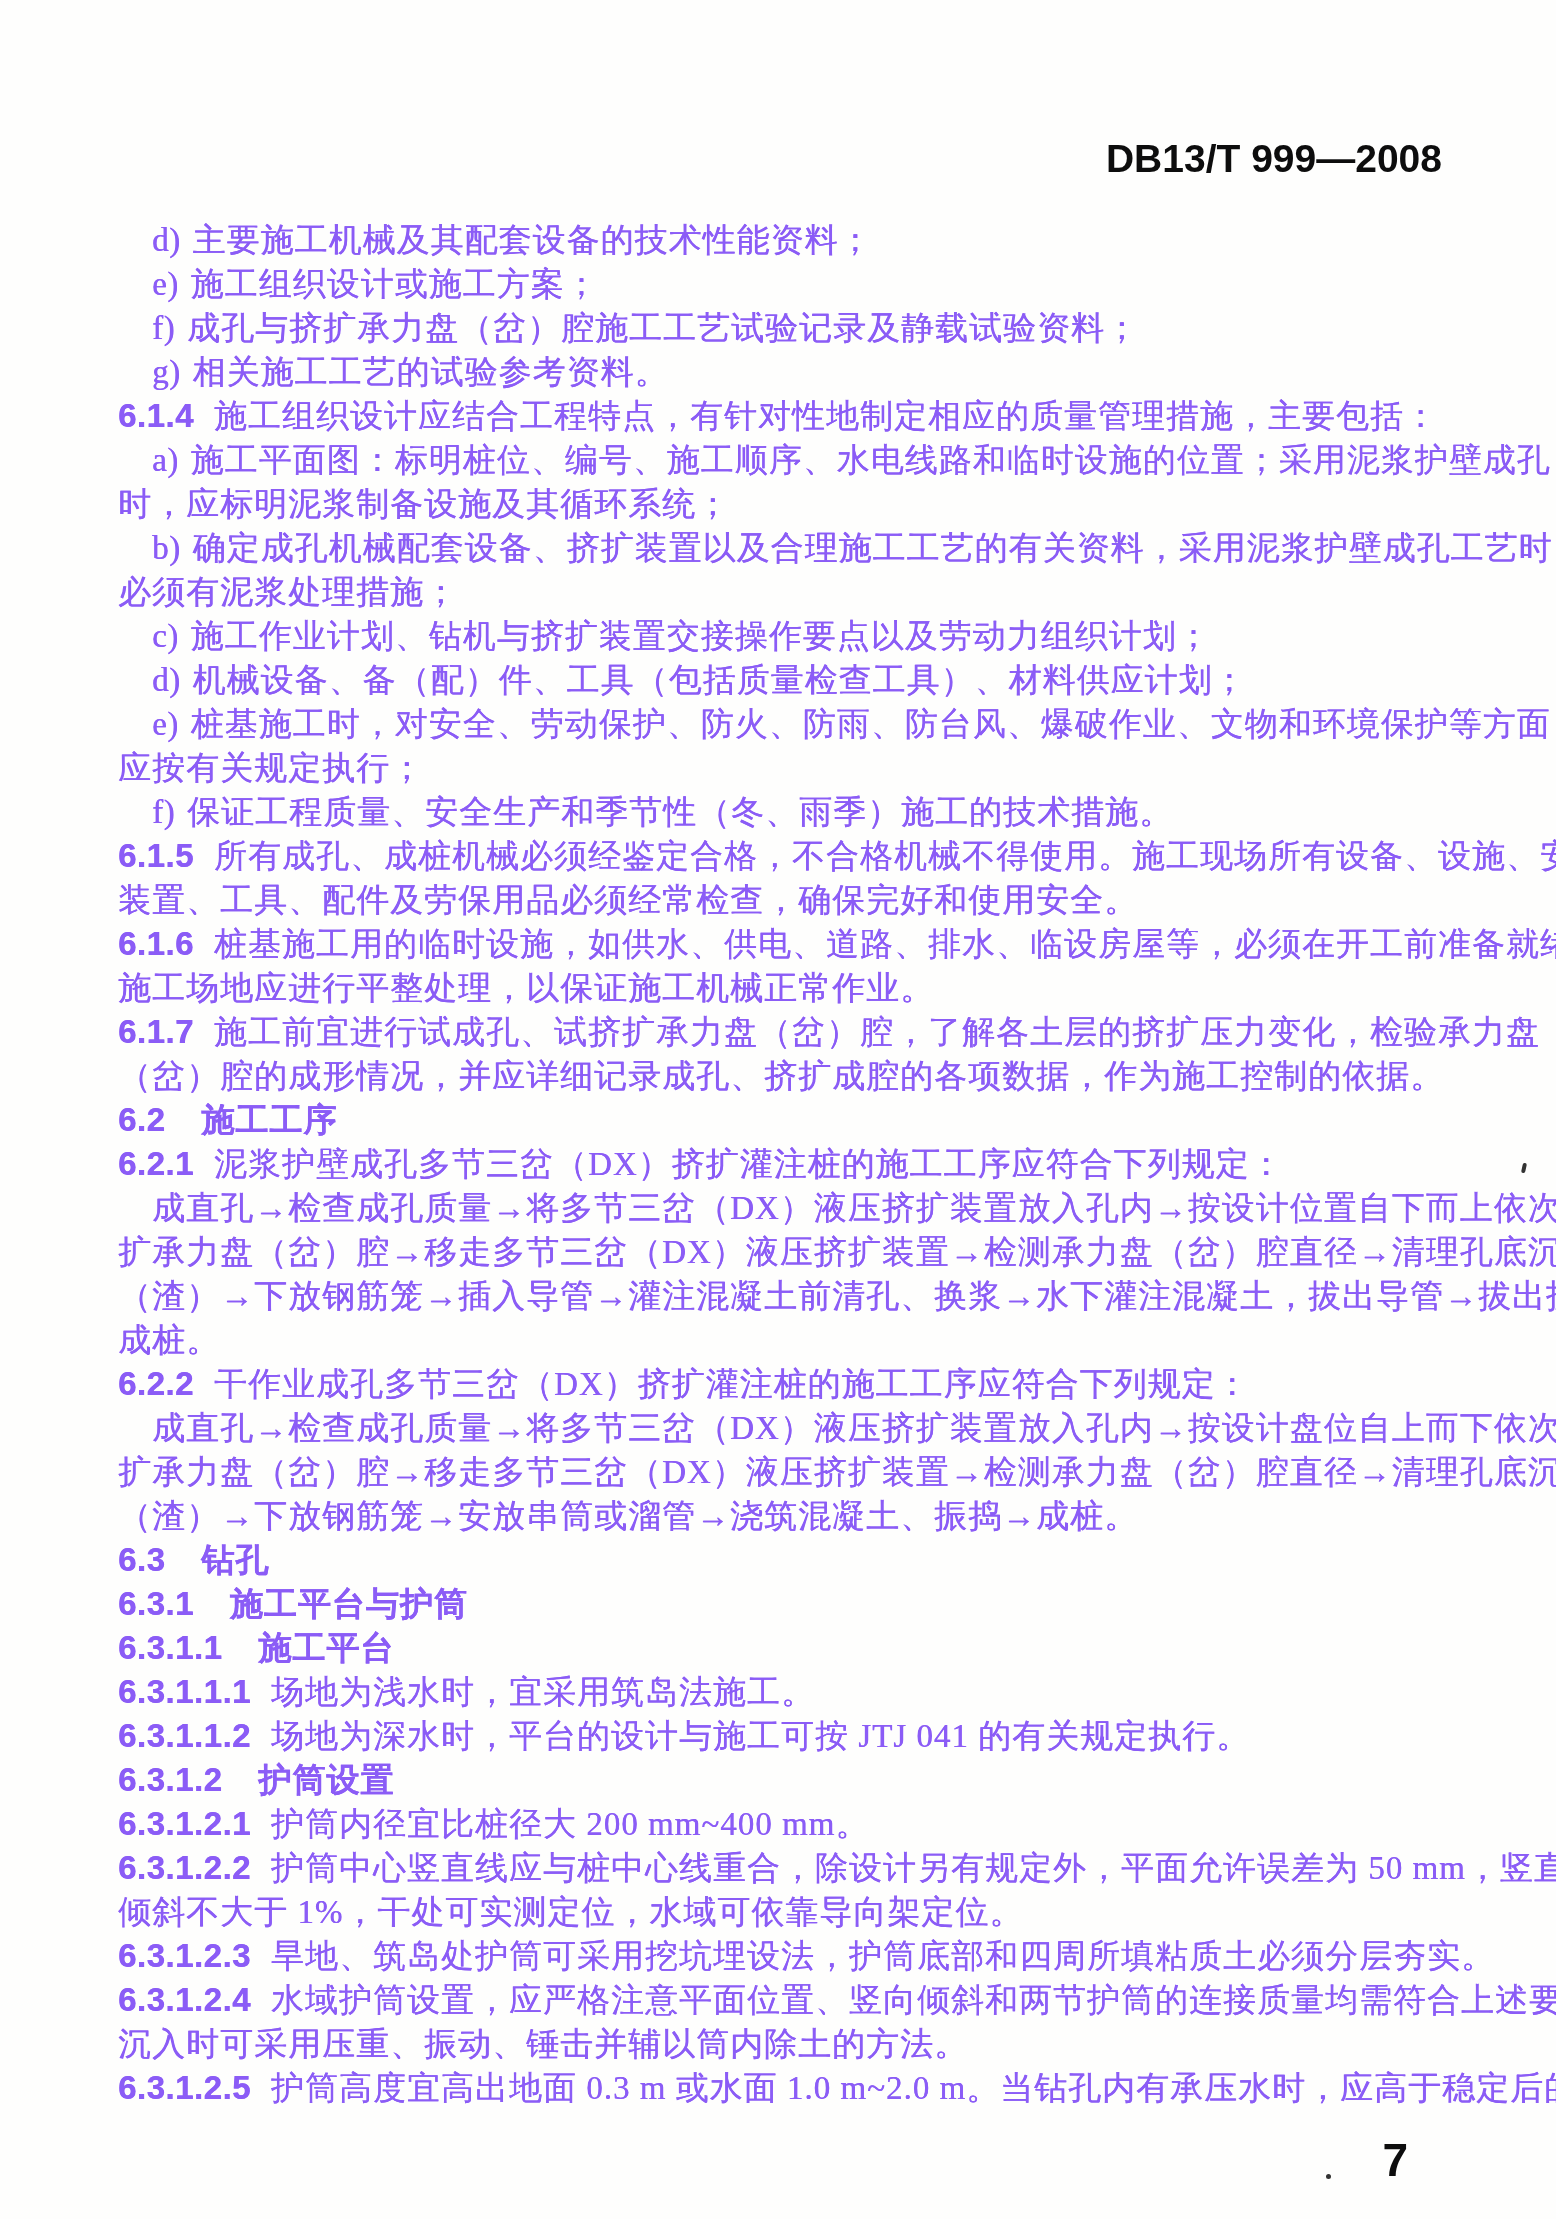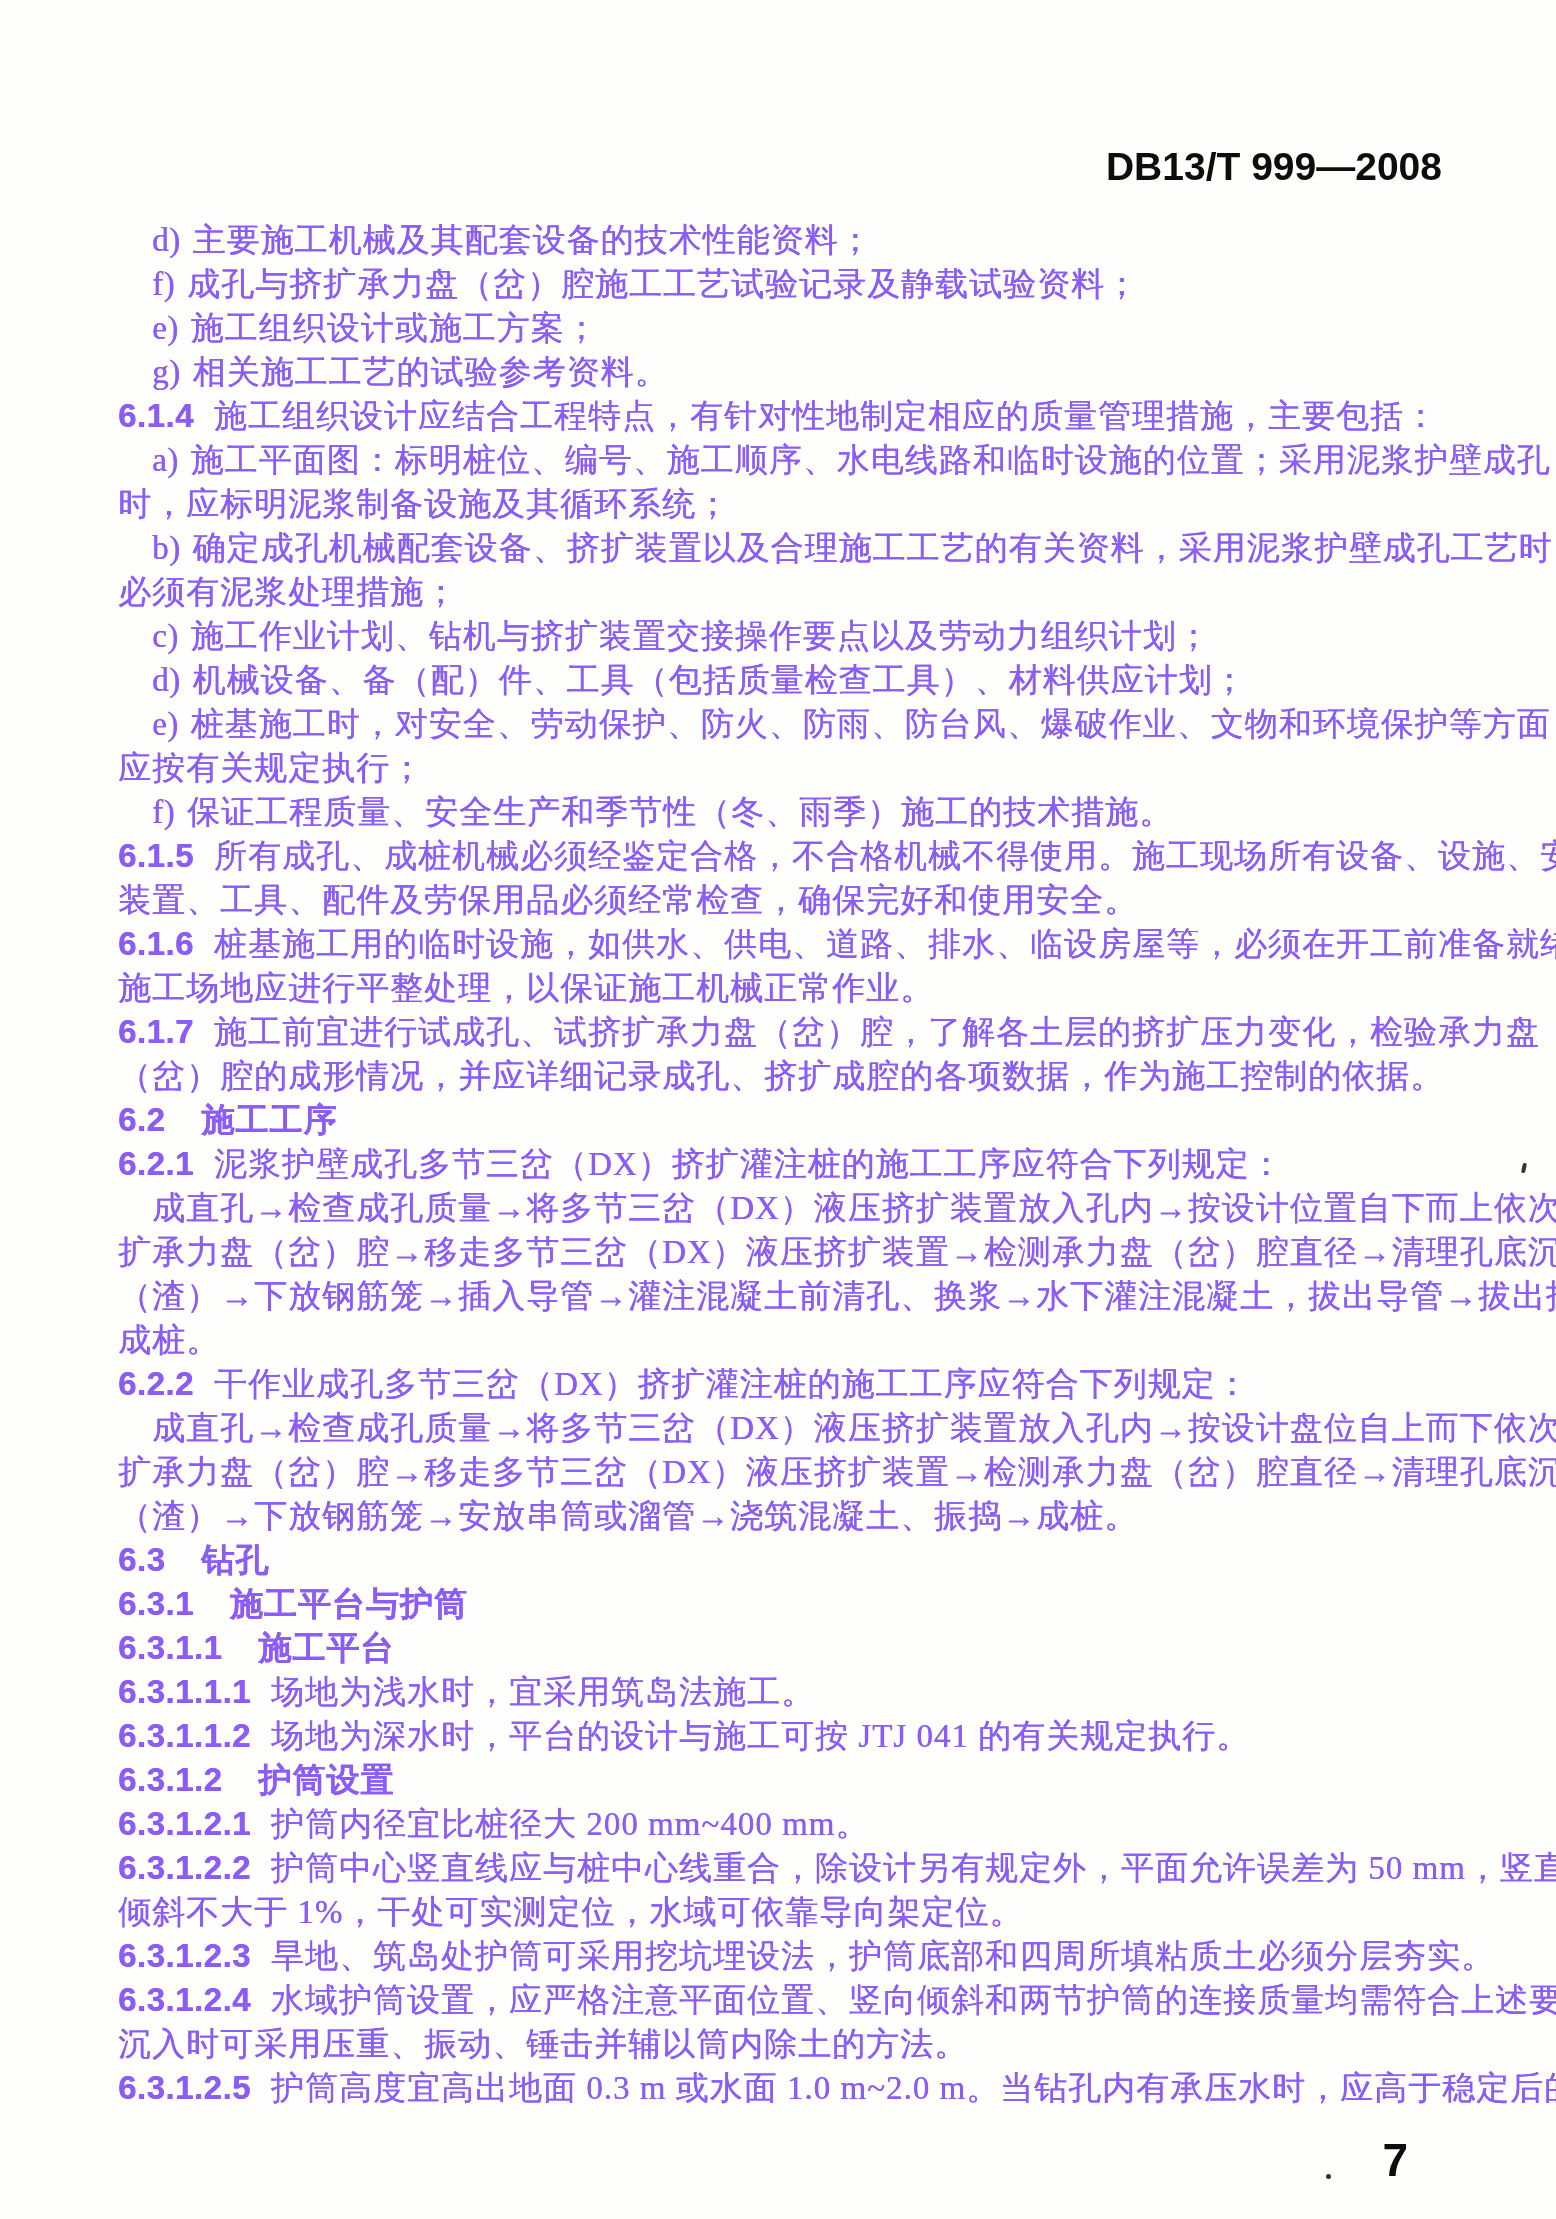--- a/index.html
+++ b/index.html
@@ -10,21 +10,21 @@
     width: 1556px;
     height: 2219px;
     background: #fefefd;
     overflow: hidden;
     color: #121212;
     font-family: "Liberation Serif", serif;
   }
 
   .header-code {
     position: absolute;
-    top: 145px;
+    top: 137px;
     right: 114px;
     font-family: "Liberation Sans", sans-serif;
     font-weight: 700;
     font-size: 39px;
     letter-spacing: 0px;
     color: #0d0d0d;
     white-space: nowrap;
   }
 
   .content {
@@ -84,22 +84,22 @@
   .speck.s2 { left: 1522px; top: 1163px; width: 4px; height: 10px; border-radius: 2px; transform: rotate(12deg); }
 </style>
 </head>
 <body>
 
 <div class="page">
   <div class="header-code">DB13/T 999—2008</div>
 
   <div class="content">
       <div class="line item"><span class="num">d)</span><span class="txt">主要施工机械及其配套设备的技术性能资料；</span></div>
+      <div class="line item"><span class="num">e)</span><span class="txt">施工组织设计或施工方案；</span></div>
       <div class="line item"><span class="num">f)</span><span class="txt">成孔与挤扩承力盘（岔）腔施工工艺试验记录及静载试验资料；</span></div>
-      <div class="line item"><span class="num">e)</span><span class="txt">施工组织设计或施工方案；</span></div>
       <div class="line item"><span class="num">g)</span><span class="txt">相关施工工艺的试验参考资料。</span></div>
       <div class="line clause"><span class="num">6.1.4</span><span class="txt">施工组织设计应结合工程特点，有针对性地制定相应的质量管理措施，主要包括：</span></div>
       <div class="line item"><span class="num">a)</span><span class="txt">施工平面图：标明桩位、编号、施工顺序、水电线路和临时设施的位置；采用泥浆护壁成孔</span></div>
       <div class="line cont"><span class="txt">时，应标明泥浆制备设施及其循环系统；</span></div>
       <div class="line item"><span class="num">b)</span><span class="txt">确定成孔机械配套设备、挤扩装置以及合理施工工艺的有关资料，采用泥浆护壁成孔工艺时，</span></div>
       <div class="line cont"><span class="txt">必须有泥浆处理措施；</span></div>
       <div class="line item"><span class="num">c)</span><span class="txt">施工作业计划、钻机与挤扩装置交接操作要点以及劳动力组织计划；</span></div>
       <div class="line item"><span class="num">d)</span><span class="txt">机械设备、备（配）件、工具（包括质量检查工具）、材料供应计划；</span></div>
       <div class="line item"><span class="num">e)</span><span class="txt">桩基施工时，对安全、劳动保护、防火、防雨、防台风、爆破作业、文物和环境保护等方面，</span></div>
       <div class="line cont"><span class="txt">应按有关规定执行；</span></div>

